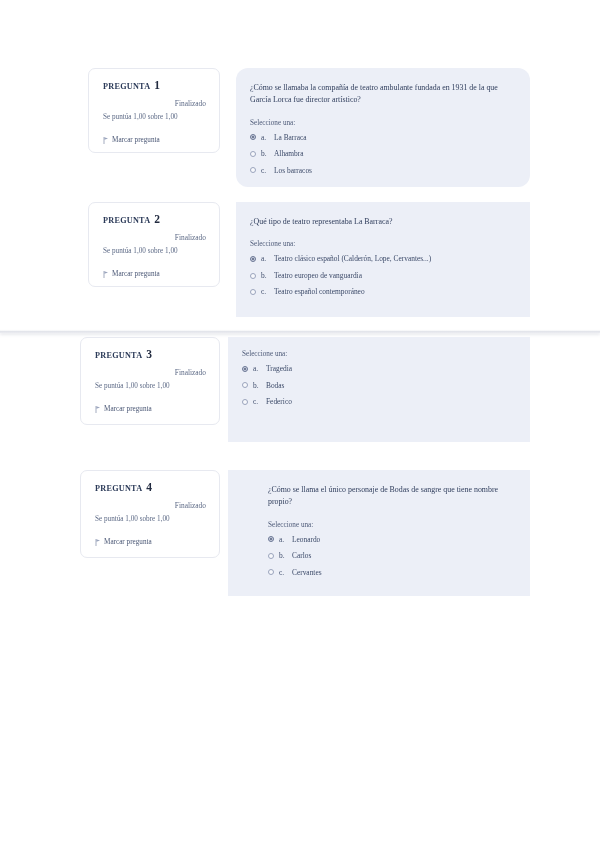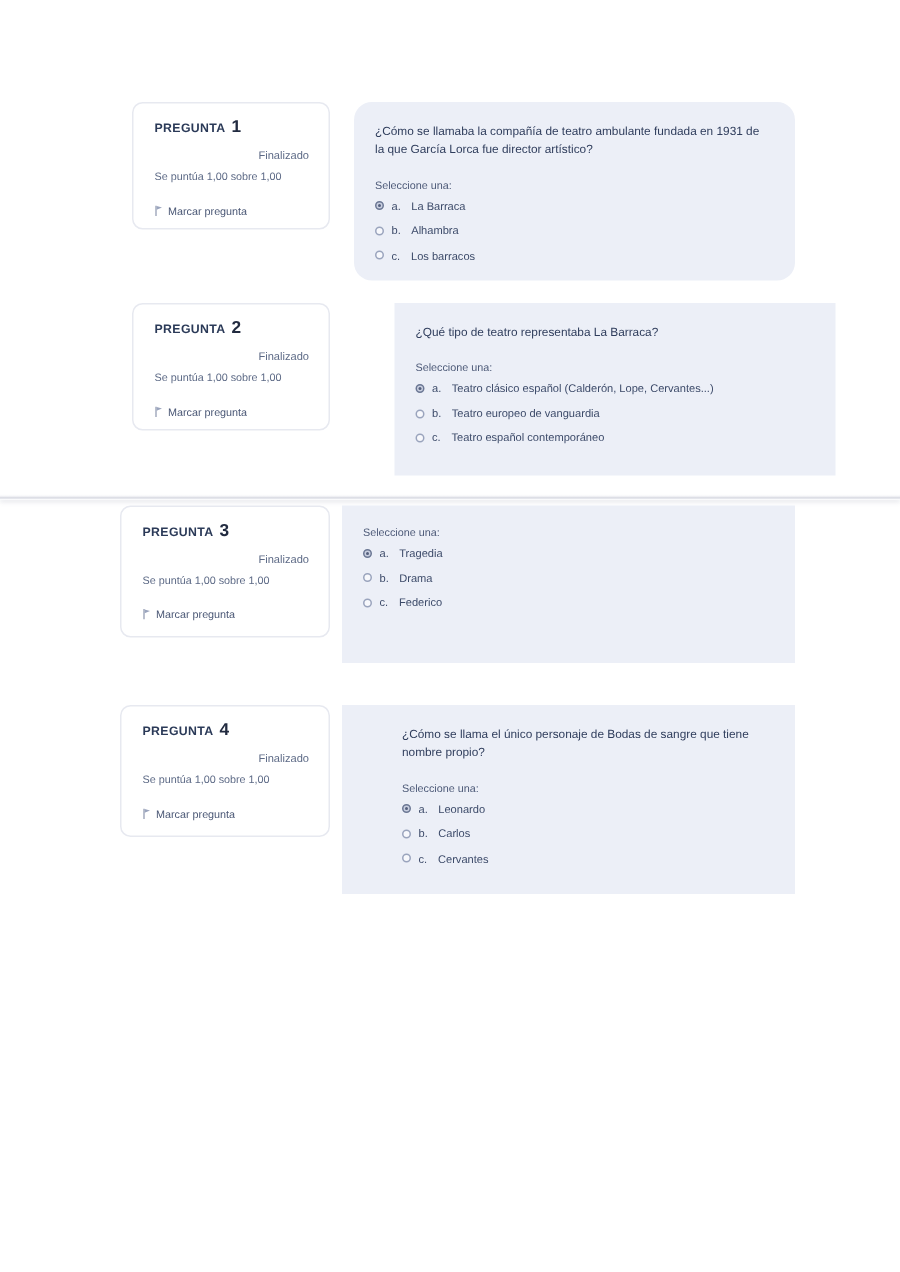--- a/index.html
+++ b/index.html
@@ -148,20 +148,21 @@
   .opt-letter {
     color: #3c4a69;
     margin-right: 2px;
     min-width: 6px;
   }
   .opt-text { color: #3c4a69; }
 
   
   .scan {
     filter: blur(0.32px);
+    font-family: Liberation Serif, serif;
   }
 </style>
 </head>
 <body>
 
 <div class="page scan">
 
   <div class="meta-card" style="left:88px; top:68px; width:132px; height:85px;">
     <div class="meta-title">
       <span>PREGUNTA</span>
@@ -213,21 +214,21 @@
       <span class="flag-icon">
         <svg width="6" height="7" viewBox="0 0 6 7">
             <path d="M1 0 L1 7" stroke="#7d87a3" stroke-width="0.7" fill="none"></path>
             <path d="M1.4 0.3 L5 1.4 L1.4 2.8 Z" fill="#9aa4bd"></path>
           </svg>
       </span>
       <span>Marcar pregunta</span>
     </div>
   </div>
 
-  <div class="qpanel" style="left:236px; top:202px; width:294px; height:115px;margin-left:27px;">
+  <div class="qpanel" style="left:236px; top:202px; width:294px; height:115px;">
     <p class="qtext">¿Qué tipo de teatro representaba La Barraca?</p>
     <p class="select-label">Seleccione una:</p>
     <ul class="opts">
       <li class="opt">
         <span class="radio checked"></span>
         <span class="opt-letter">a.</span>
         <span class="opt-text">Teatro clásico español (Calderón, Lope, Cervantes...)</span>
       </li>
       <li class="opt">
         <span class="radio"></span>
@@ -266,21 +267,21 @@
     <p class="select-label">Seleccione una:</p>
     <ul class="opts">
       <li class="opt">
         <span class="radio checked"></span>
         <span class="opt-letter">a.</span>
         <span class="opt-text">Tragedia</span>
       </li>
       <li class="opt">
         <span class="radio"></span>
         <span class="opt-letter">b.</span>
-        <span class="opt-text">Drama</span>
+        <span class="opt-text">Bodas</span>
       </li>
       <li class="opt">
         <span class="radio"></span>
         <span class="opt-letter">c.</span>
         <span class="opt-text">Federico</span>
       </li>
     </ul>
   </div>
 
   <div class="meta-card" style="left:80px; top:470px; width:140px; height:88px;">

